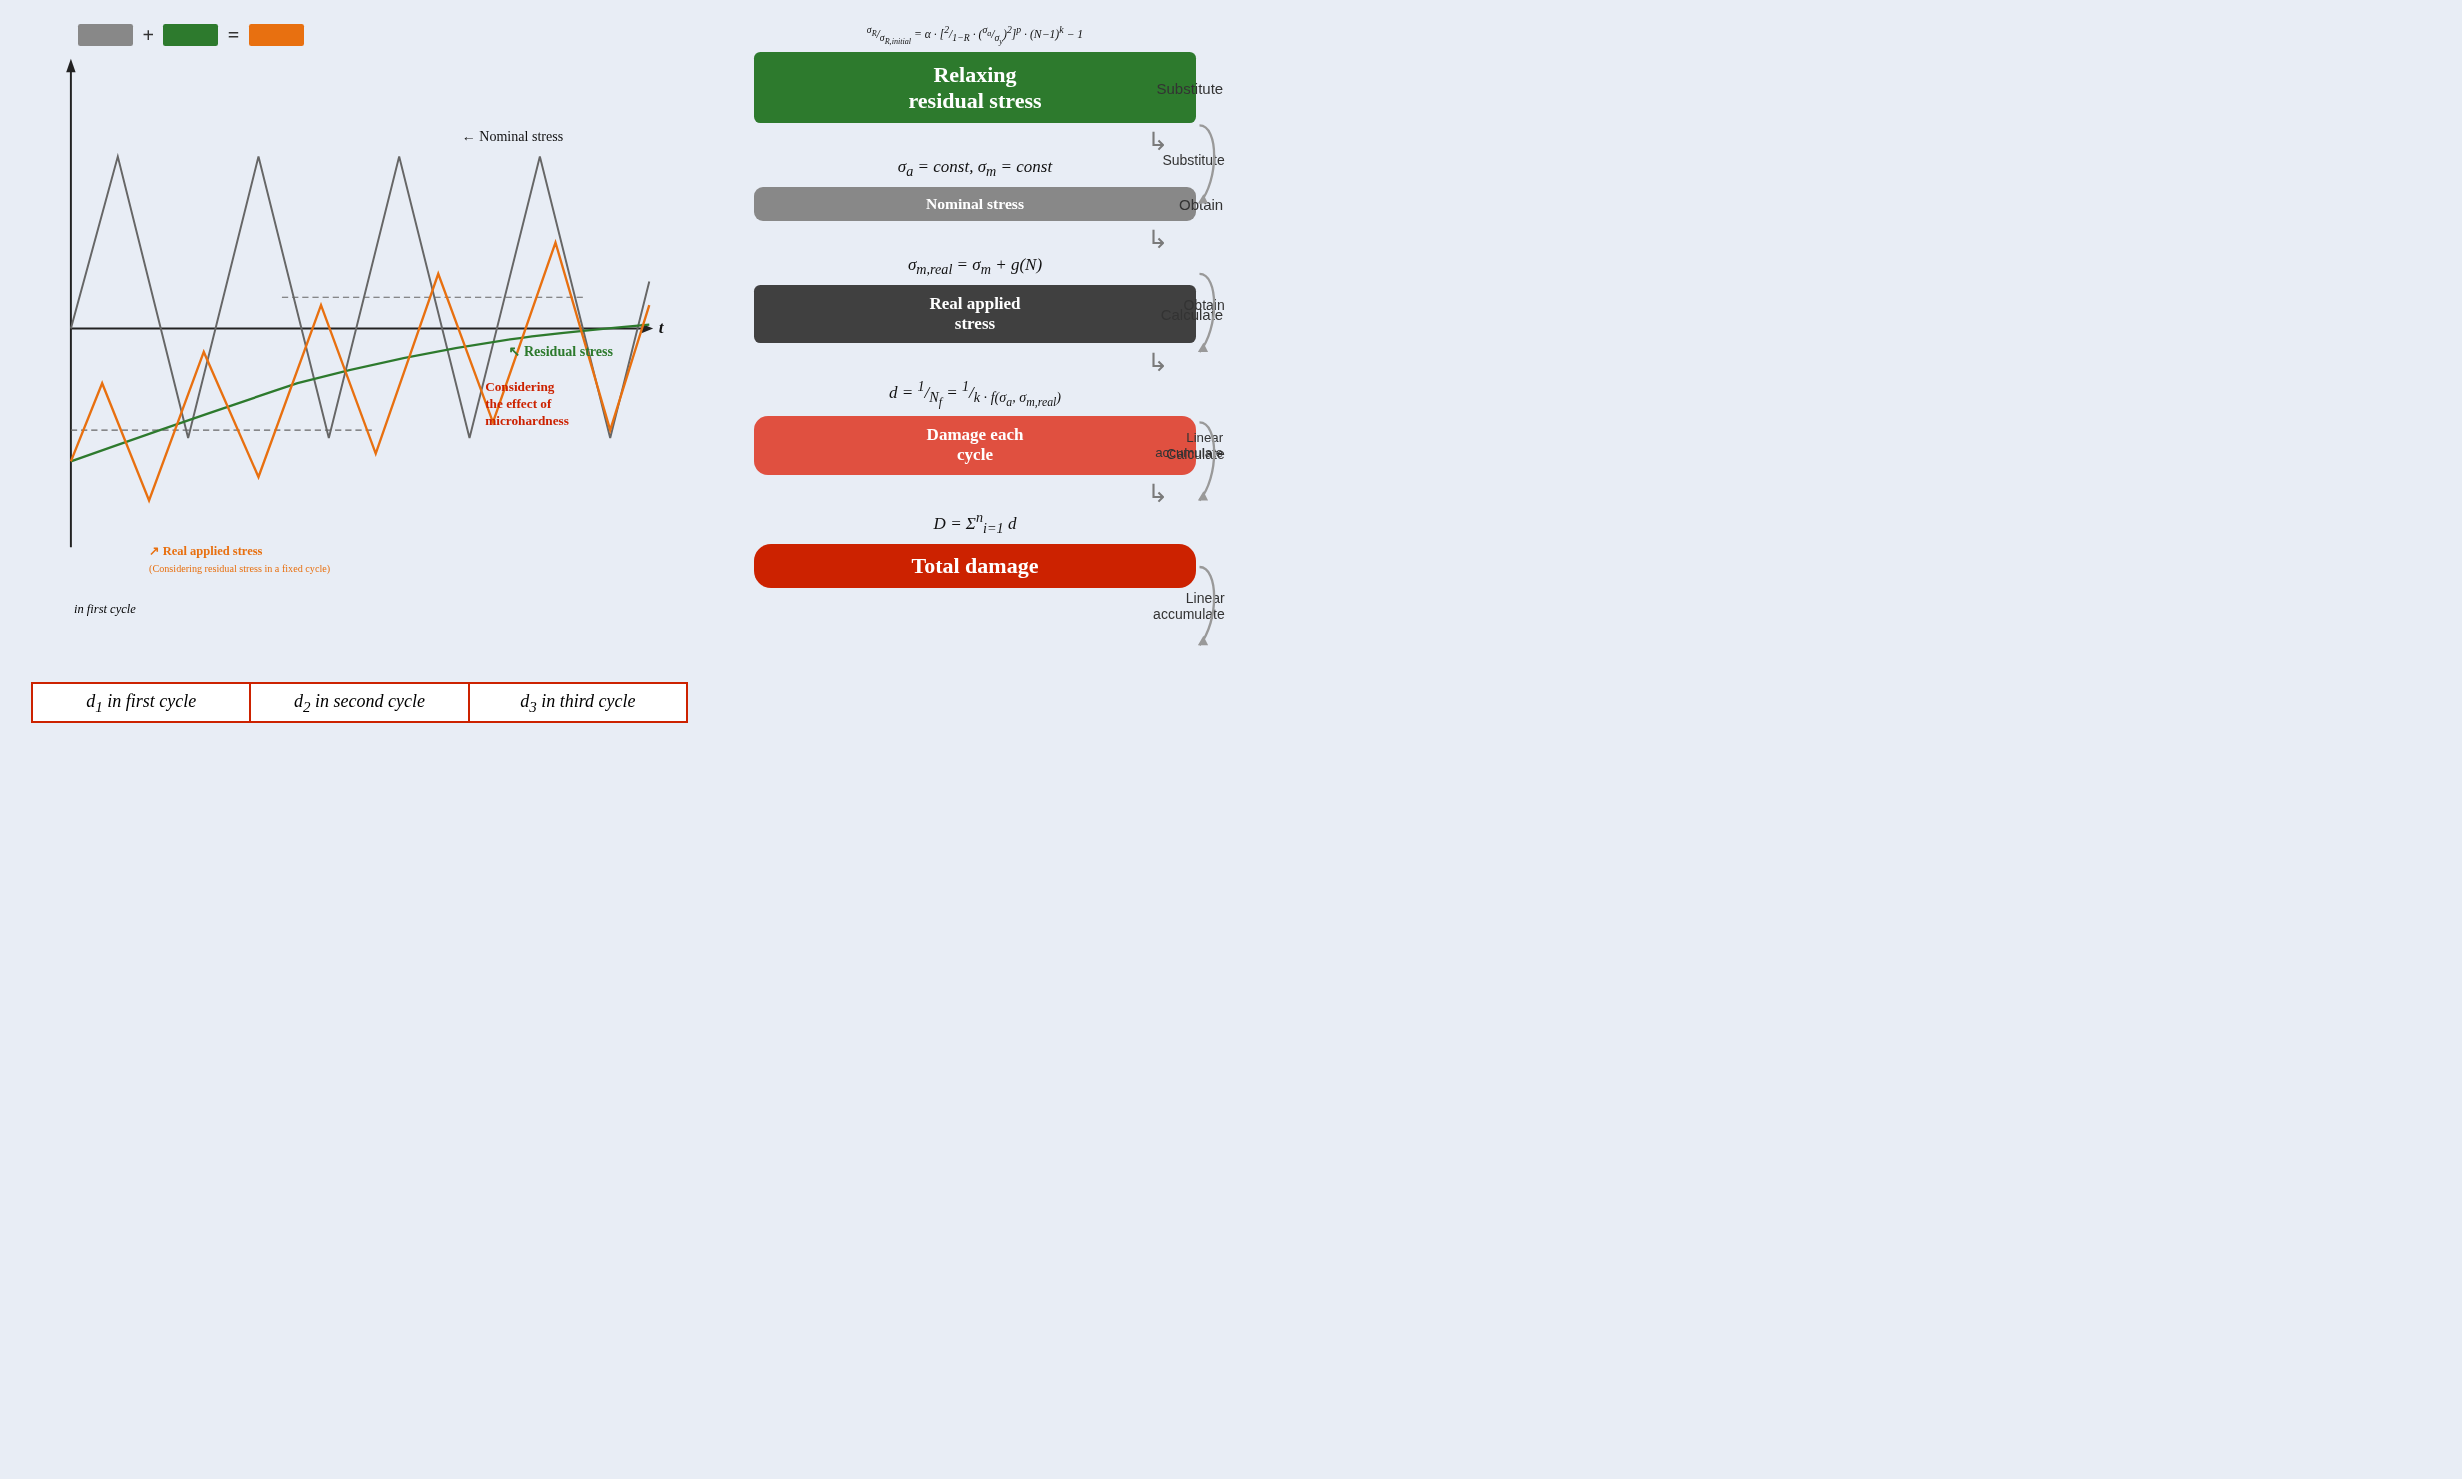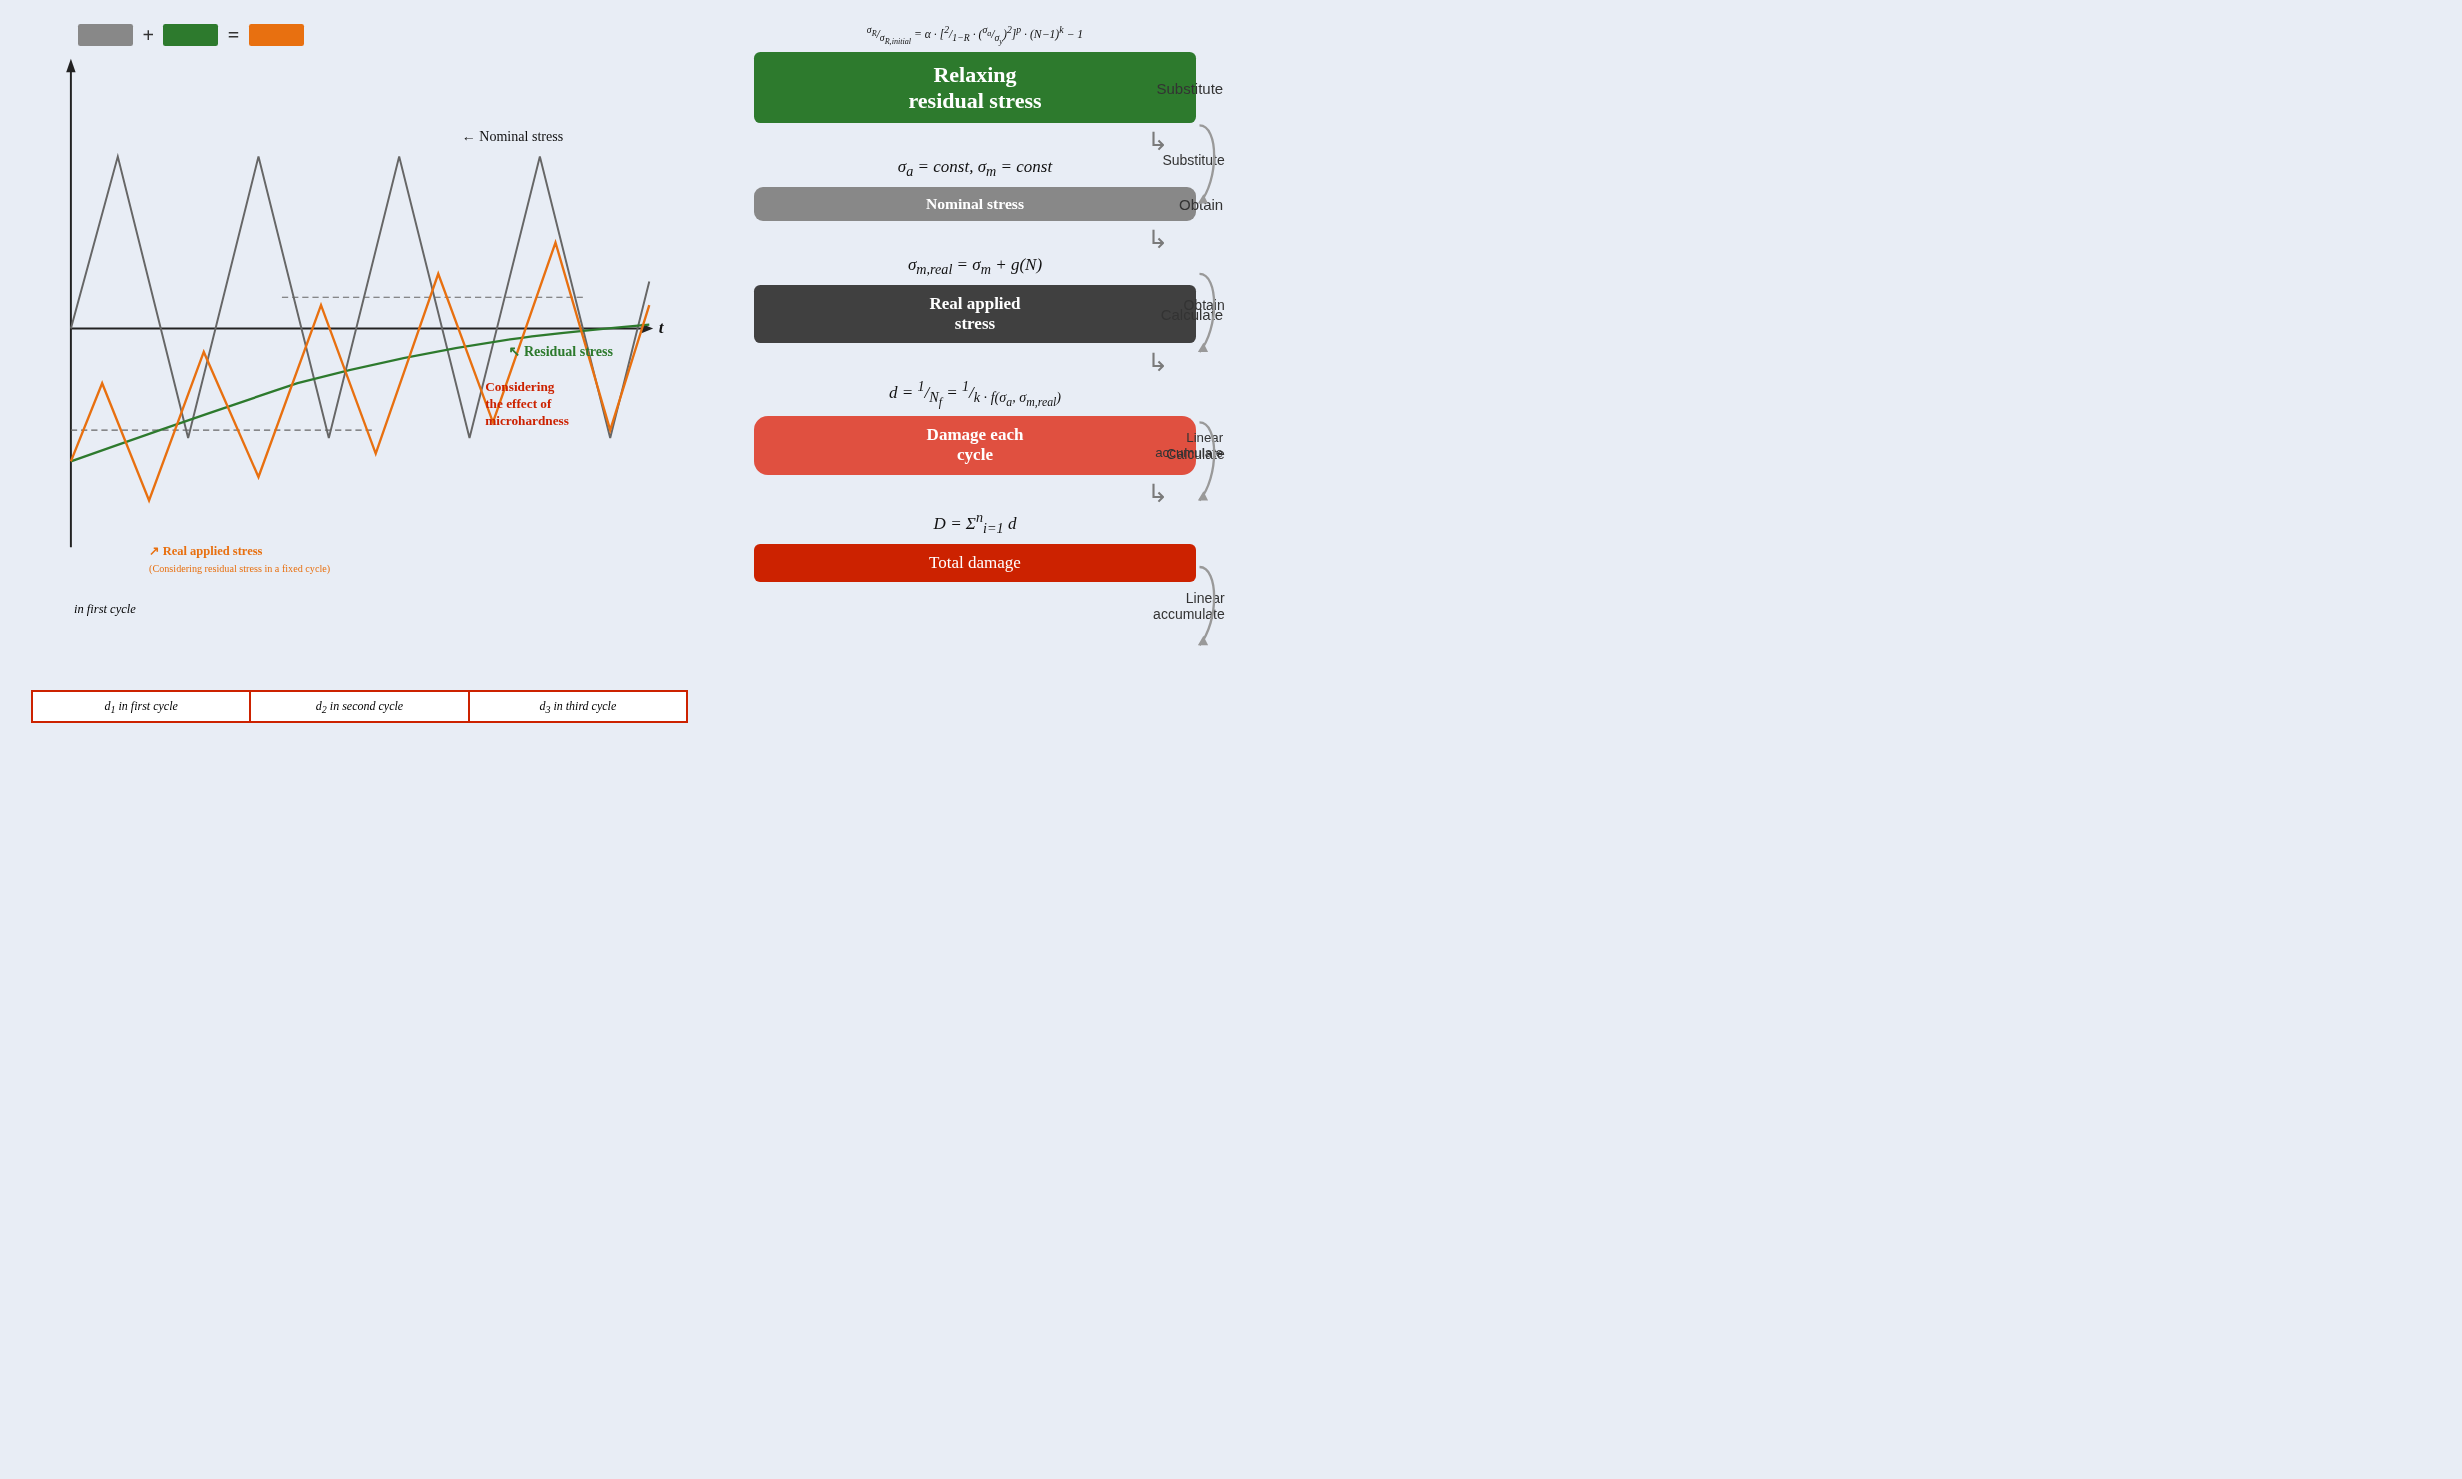--- a/index.html
+++ b/index.html
@@ -55,21 +55,21 @@
     .damage-row-top {
       display: flex;
       border: 2px solid #cc2200;
     }
     .damage-cell {
       flex: 1;
       background: #ffffff;
       border-right: 2px solid #cc2200;
       text-align: center;
       padding: 6.3px 3.1px;
-      font-size: 12px;
+      font-size: 18px;
       font-style: italic;
       color: #000;
     }
     .damage-cell:last-child { border-right: none; }
     .damage-row-bottom {
       background: #cc2200;
       text-align: center;
       padding: 7.8px 3.1px;
       color: white;
       font-size: 15.6px;
@@ -135,24 +135,24 @@
       font-weight: bold;
       font-size: 17px;
       text-align: center;
       border-radius: 14px;
       padding: 9.4px 7.8px;
       margin: 6.3px 23.5px;
     }
     .box-red {
       background: #cc2200;
       color: white;
-      font-weight: normal;
-      font-size: 17px;
-      text-align: center;
-      border-radius: 6px;
+      font-weight: bold;
+      font-size: 22px;
+      text-align: center;
+      border-radius: 17px;
       padding: 9.4px 7.8px;
       margin: 6.3px 23.5px;
     }
 
     
     .formula-mid {
       font-size: 17px;
       text-align: center;
       color: #111;
       font-style: italic;

